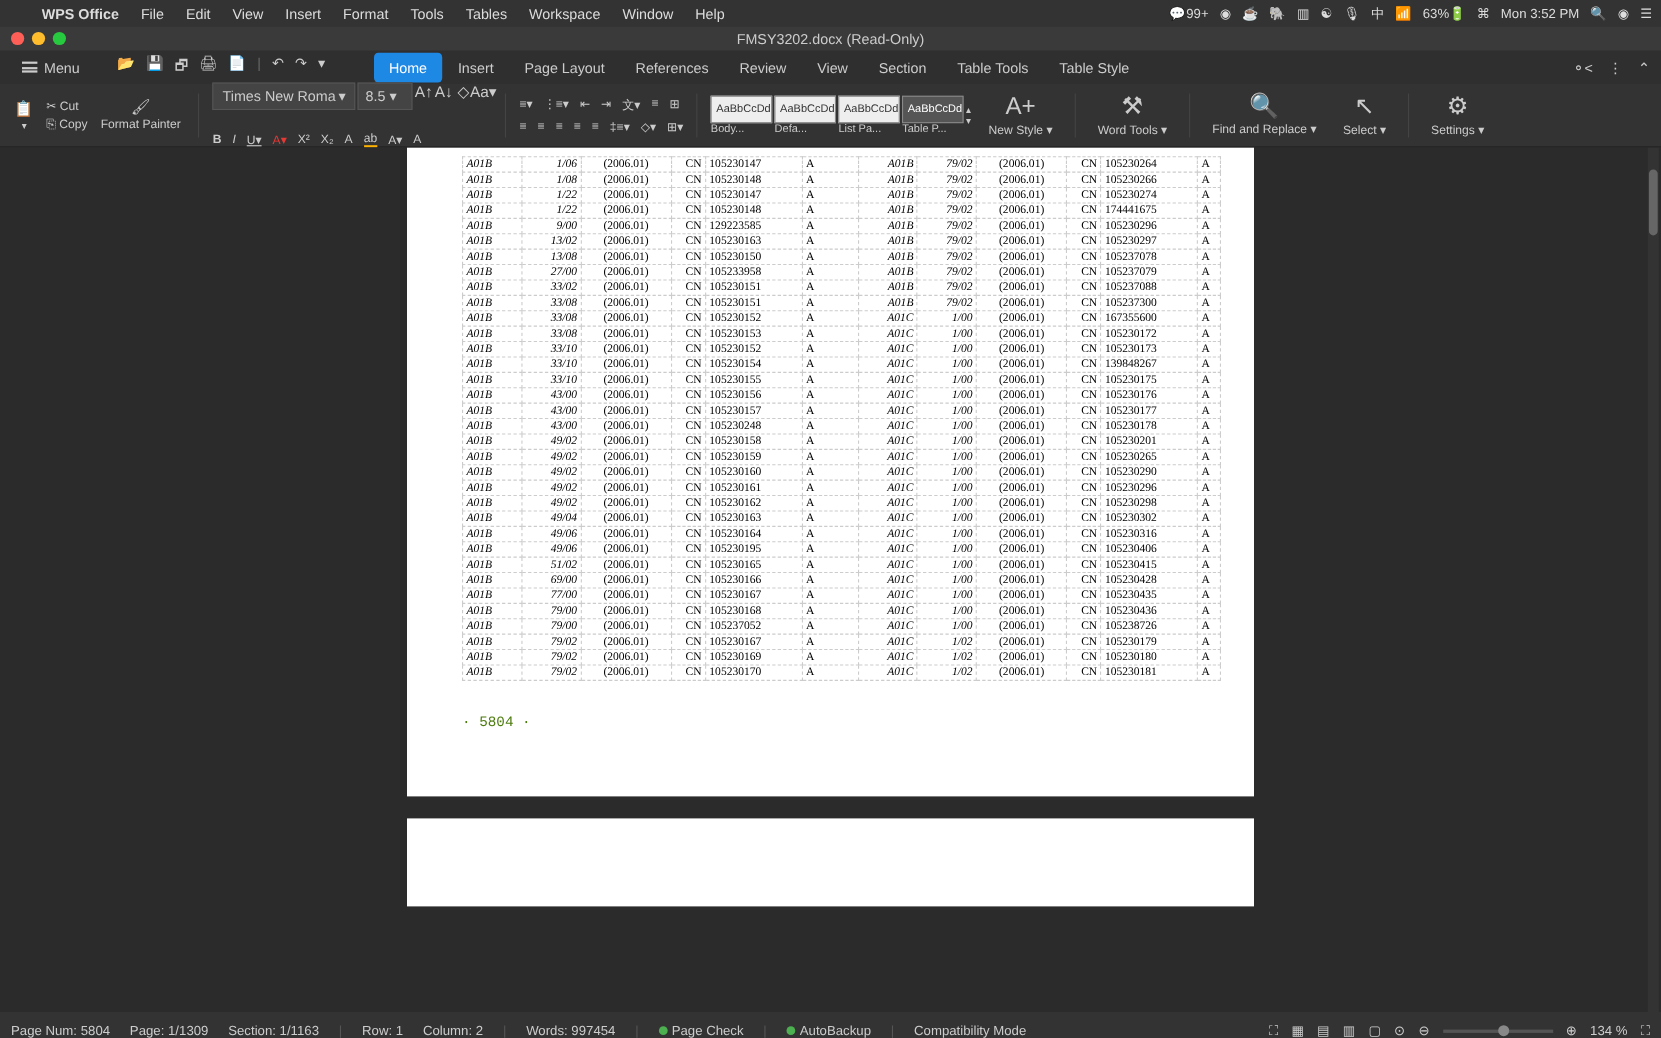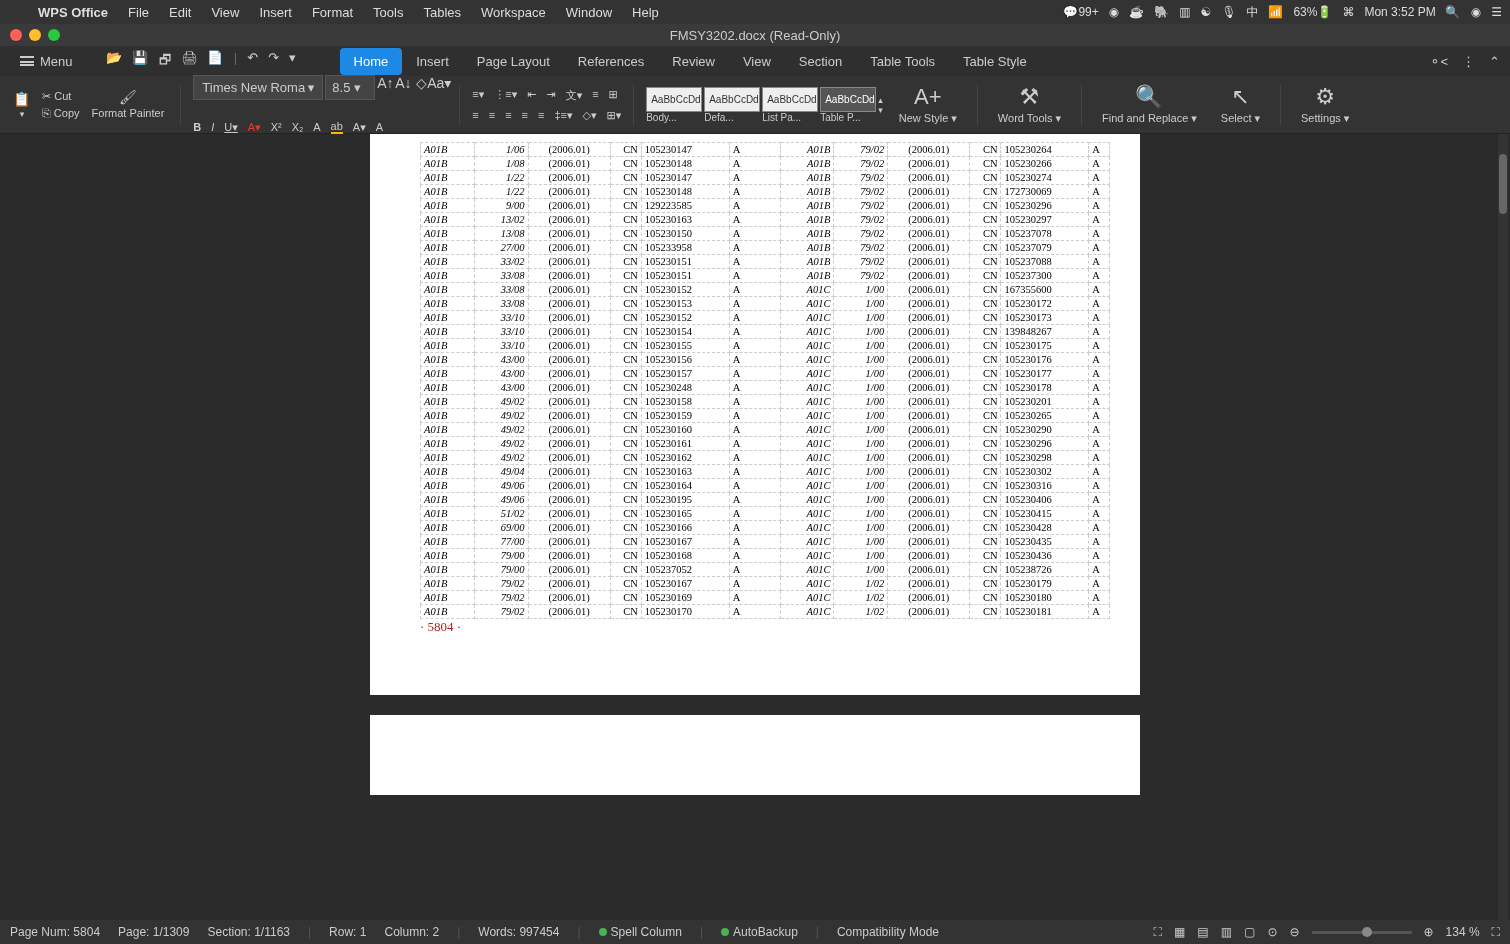--- a/index.html
+++ b/index.html
@@ -36,22 +36,22 @@
 .ribbon .stylelabel{font-size:10px;color:#ccc}
 .ribbon .bigbtn{display:flex;flex-direction:column;align-items:center;gap:2px;padding:0 8px}
 .ribbon .bigico{font-size:22px}
 .workarea{height:calc(100vh - 24px - 22px - 30px - 58px - 24px);background:#2b2b2b;position:relative;overflow:hidden;display:flex;justify-content:center}
 .page{width:770px;background:#fff;margin-top:0;position:relative;padding:8px 30px 60px 50px;color:#000}
 .page2{width:770px;background:#fff;margin-top:20px;height:80px}
 .scroll-wrap{overflow-y:auto;overflow-x:hidden}
 table.doc{border-collapse:collapse;width:100%;font-size:10.5px}
 table.doc td{border:1px dashed #ccc;padding:1px 3px;font-family:"Times New Roman",serif}
 table.doc td.it{font-style:italic}
-.footer-pg{text-align:left;font-family:Liberation Serif, serif;font-size:13px;margin-top:0;color:#b91c1c}
-.statusbar{height:24px;background:#333;color:#ccc;display:flex;align-items:center;padding:0 10px;font-size:12px;gap:18px;position:fixed;bottom:0;left:0;right:0}
+.footer-pg{text-align:left;font-family:Liberation Mono, monospace;font-size:13px;margin-top:30px;color:#4d7c0f}
+.statusbar{height:24px;background:#333;color:#ccc;display:flex;align-items:flex-end;padding:0 10px;font-size:12px;gap:18px;position:fixed;bottom:0;left:0;right:0}
 .statusbar .sep2{color:#555}
 .statusbar .green{width:8px;height:8px;border-radius:50%;background:#4caf50;display:inline-block;margin-right:4px}
 .statusbar .right{margin-left:auto;display:flex;gap:12px;align-items:center}
 .slider{width:100px;height:3px;background:#555;position:relative}
 .slider .thumb{width:10px;height:10px;border-radius:50%;background:#888;position:absolute;top:-4px;left:50%}
 .vscroll{position:absolute;right:2px;top:0;bottom:0;width:10px;background:#333}
 .vscroll .thumb{width:8px;height:60px;background:#666;border-radius:4px;margin:20px 1px}
 </style>
 </head>
 <body>
@@ -299,21 +299,21 @@
               <td class="it" style="width:38px">A01B</td>
               <td class="it" style="width:38px;text-align:right">1/22</td>
               <td style="width:58px;text-align:center">(2006.01)</td>
               <td style="width:22px;text-align:right">CN</td>
               <td style="width:62px">105230148</td>
               <td style="width:36px">A</td>
               <td class="it" style="width:38px;text-align:right">A01B</td>
               <td class="it" style="width:38px;text-align:right">79/02</td>
               <td style="width:58px;text-align:center">(2006.01)</td>
               <td style="width:22px;text-align:right">CN</td>
-              <td style="width:62px">172730069</td>
+              <td style="width:62px">174441675</td>
               <td style="width:14px">A</td>
             </tr>
             <tr>
               <td class="it" style="width:38px">A01B</td>
               <td class="it" style="width:38px;text-align:right">9/00</td>
               <td style="width:58px;text-align:center">(2006.01)</td>
               <td style="width:22px;text-align:right">CN</td>
               <td style="width:62px">129223585</td>
               <td style="width:36px">A</td>
               <td class="it" style="width:38px;text-align:right">A01B</td>
@@ -743,21 +743,21 @@
 <div class="statusbar">
   <span>Page Num: 5804</span>
   <span>Page: 1/1309</span>
   <span>Section: 1/1163</span>
   <span class="sep2">|</span>
   <span>Row:  1</span>
   <span>Column:  2</span>
   <span class="sep2">|</span>
   <span>Words: 997454</span>
   <span class="sep2">|</span>
-  <span><span class="green"></span><span>Spell Column</span></span>
+  <span><span class="green"></span><span>Page Check</span></span>
   <span class="sep2">|</span>
   <span><span class="green"></span><span>AutoBackup</span></span>
   <span class="sep2">|</span>
   <span>Compatibility Mode</span>
   <div class="right">
     <span>⛶</span>
     <span>▦</span>
     <span>▤</span>
     <span>▥</span>
     <span>▢</span>

